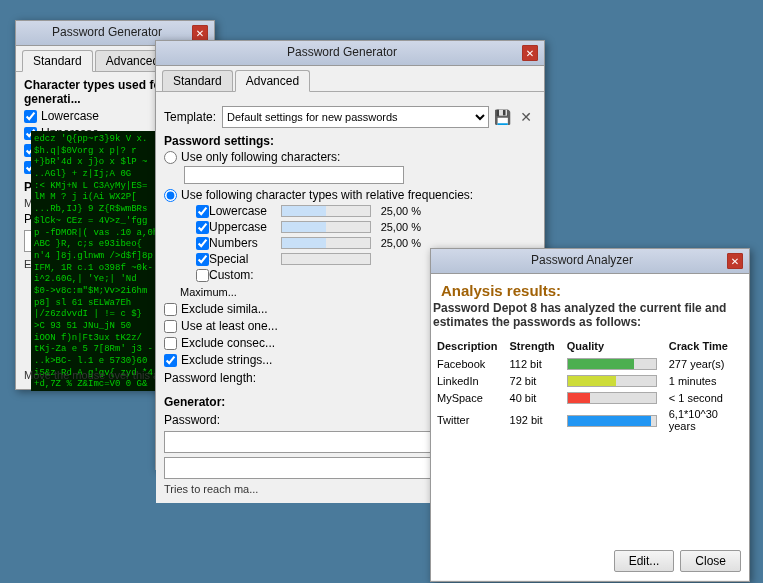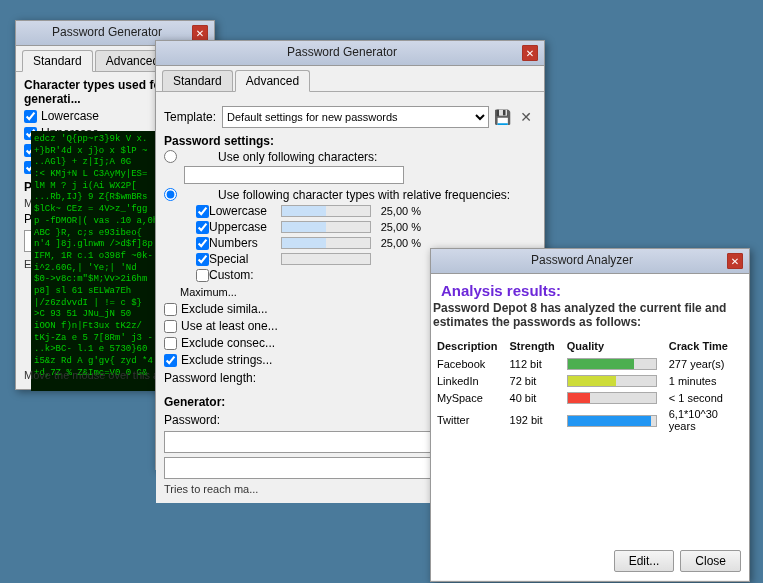--- a/index.html
+++ b/index.html
@@ -131,21 +131,21 @@
     .checkbox-row input[type="checkbox"] {
       margin-right: 4px;
     }
 
     label {
       font-size: 12px;
     }
 
     
     .analyzer-header {
-      color: #6d28d9;
+      color: #a16207;
       font-size: 15px;
       font-weight: bold;
       padding: 8px 10px 2px;
     }
 
     .analyzer-sub {
       font-size: 12px;
       color: #333;
       padding: 0 2px 8px;
       font-weight: bold;
@@ -239,24 +239,23 @@
     }
 
     .section-label {
       font-weight: bold;
       font-size: 12px;
       margin: 4px 0 2px;
     }
 
     .radio-row {
       display: flex;
-      align-items: flex-start;
+      align-items: center;
       margin: 2px 0;
       font-size: 12px;
-      gap: 37px;
     }
 
     .radio-row input[type="radio"] {
       margin-right: 4px;
     }
 
     .char-input {
       width: 200px;
       height: 18px;
       border: 1px solid #999;
@@ -345,20 +344,21 @@
     </div>
     <div style="margin-top:6px; font-weight:bold; font-size:12px;">Password:</div>
     <div style="font-size:11px; color:#333; margin:3px 0;">Maximum number of characters...</div>
     <div style="font-size:12px; margin:2px 0;">Password:</div>
     <input type="text" class="password-input" style="">
     <div style="font-size:11px; color:#333; margin-top:4px;">Estimated time to crack the pass...</div>
   </div>
 
   <div class="terminal" id="terminal-div">
   <div>edcz 'Q{pp~r3}9k V x.</div>
+      <div>$h.q|$0Vorg x p|? r</div>
       <div>+}bR'4d x j}o x $lP ~</div>
       <div>..AGl} + z|Ij;A 0G</div>
       <div>:&lt; KMj+N L C3AyMy|ES=</div>
       <div>lM M ? j i(Ai WX2P[</div>
       <div>...Rb,IJ} 9 Z{R$wmBRs</div>
       <div>$lCk~ CEz = 4V&gt;z_'fgg</div>
       <div>p -fDMOR|( vas .10 a,0h</div>
       <div>ABC }R, c;s e93ibeo{</div>
       <div>n'4 ]8j.glnwm /&gt;d$f]8p</div>
       <div>IFM, 1R c.1 o398f ~0k-</div>

